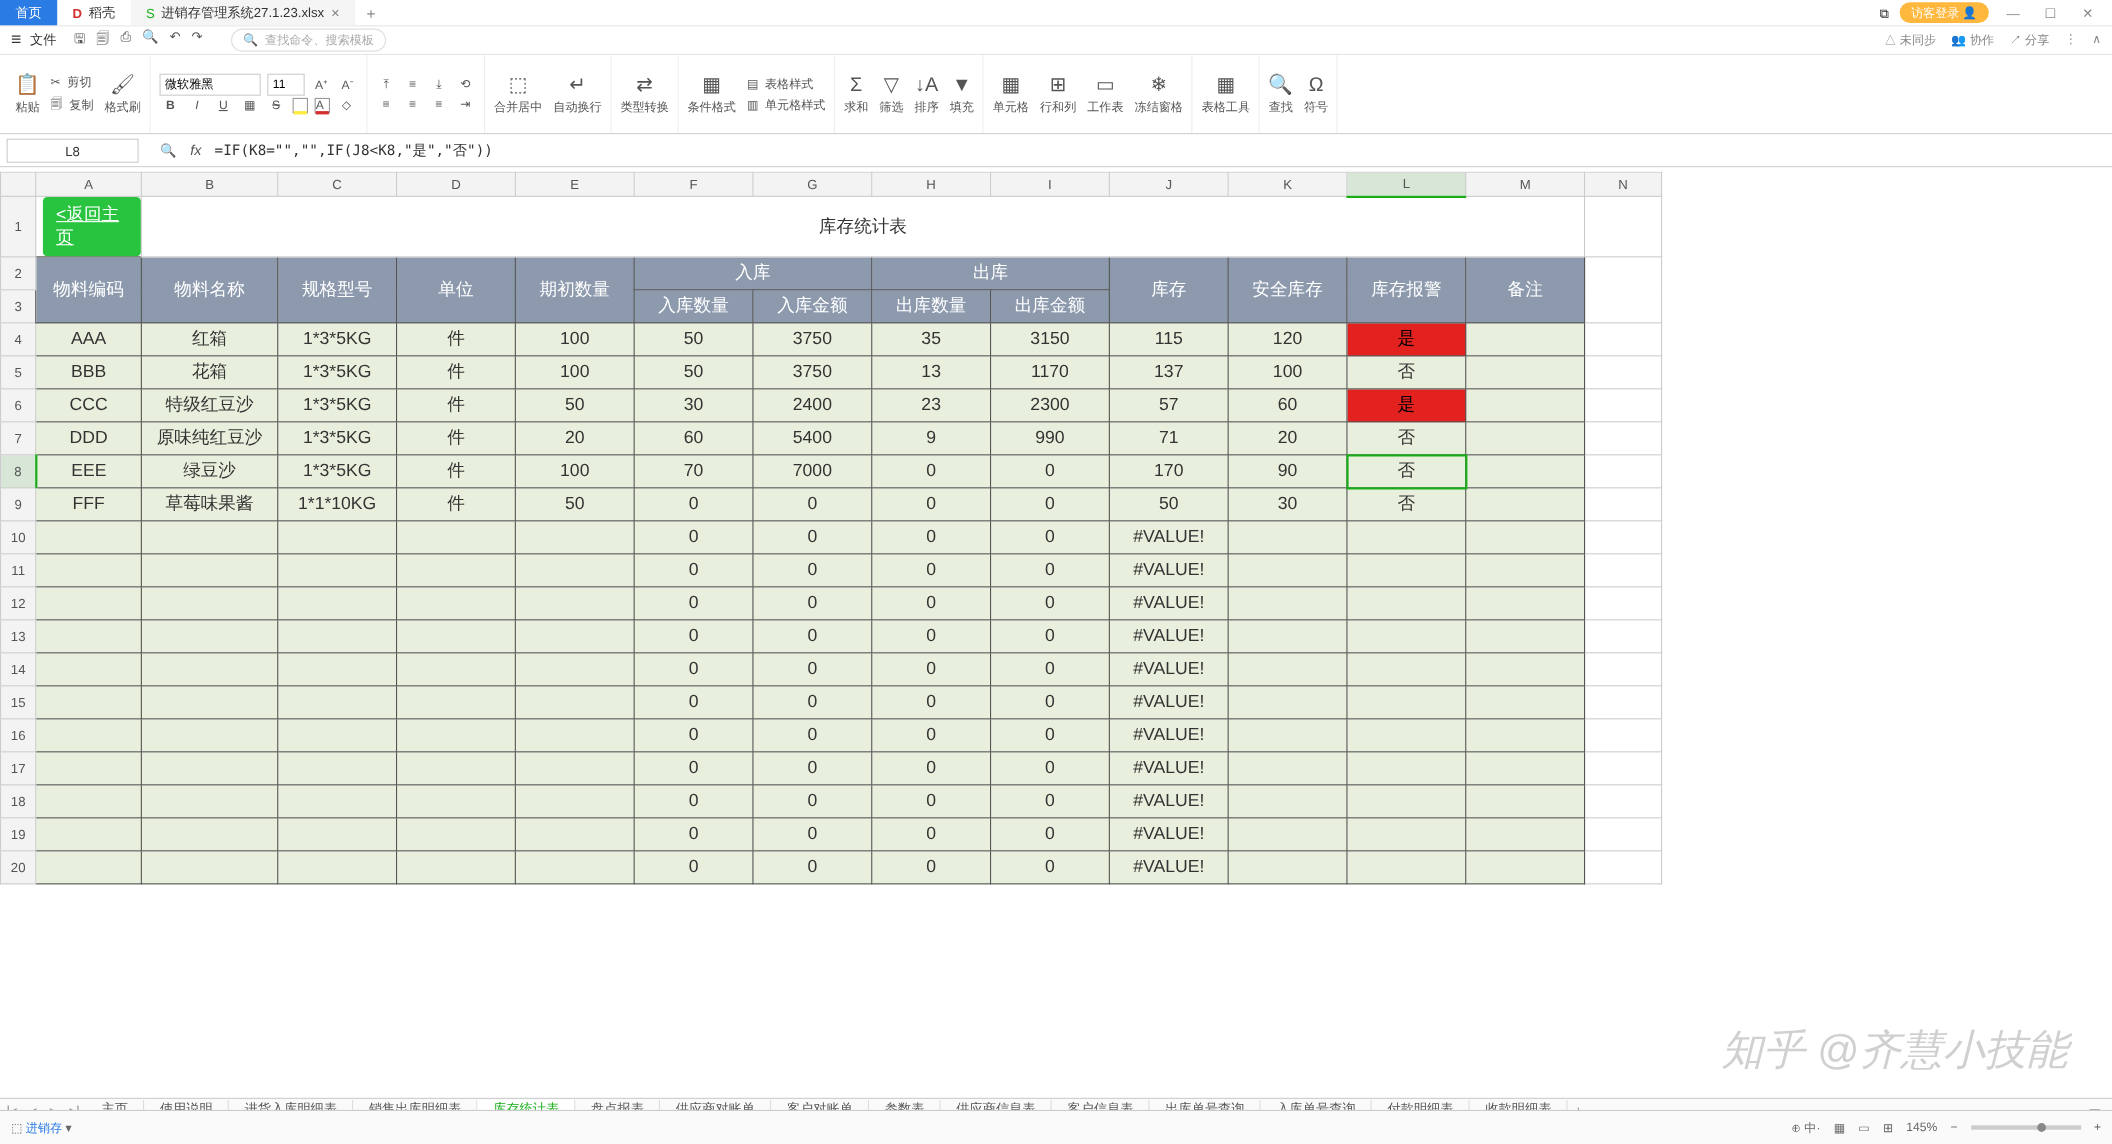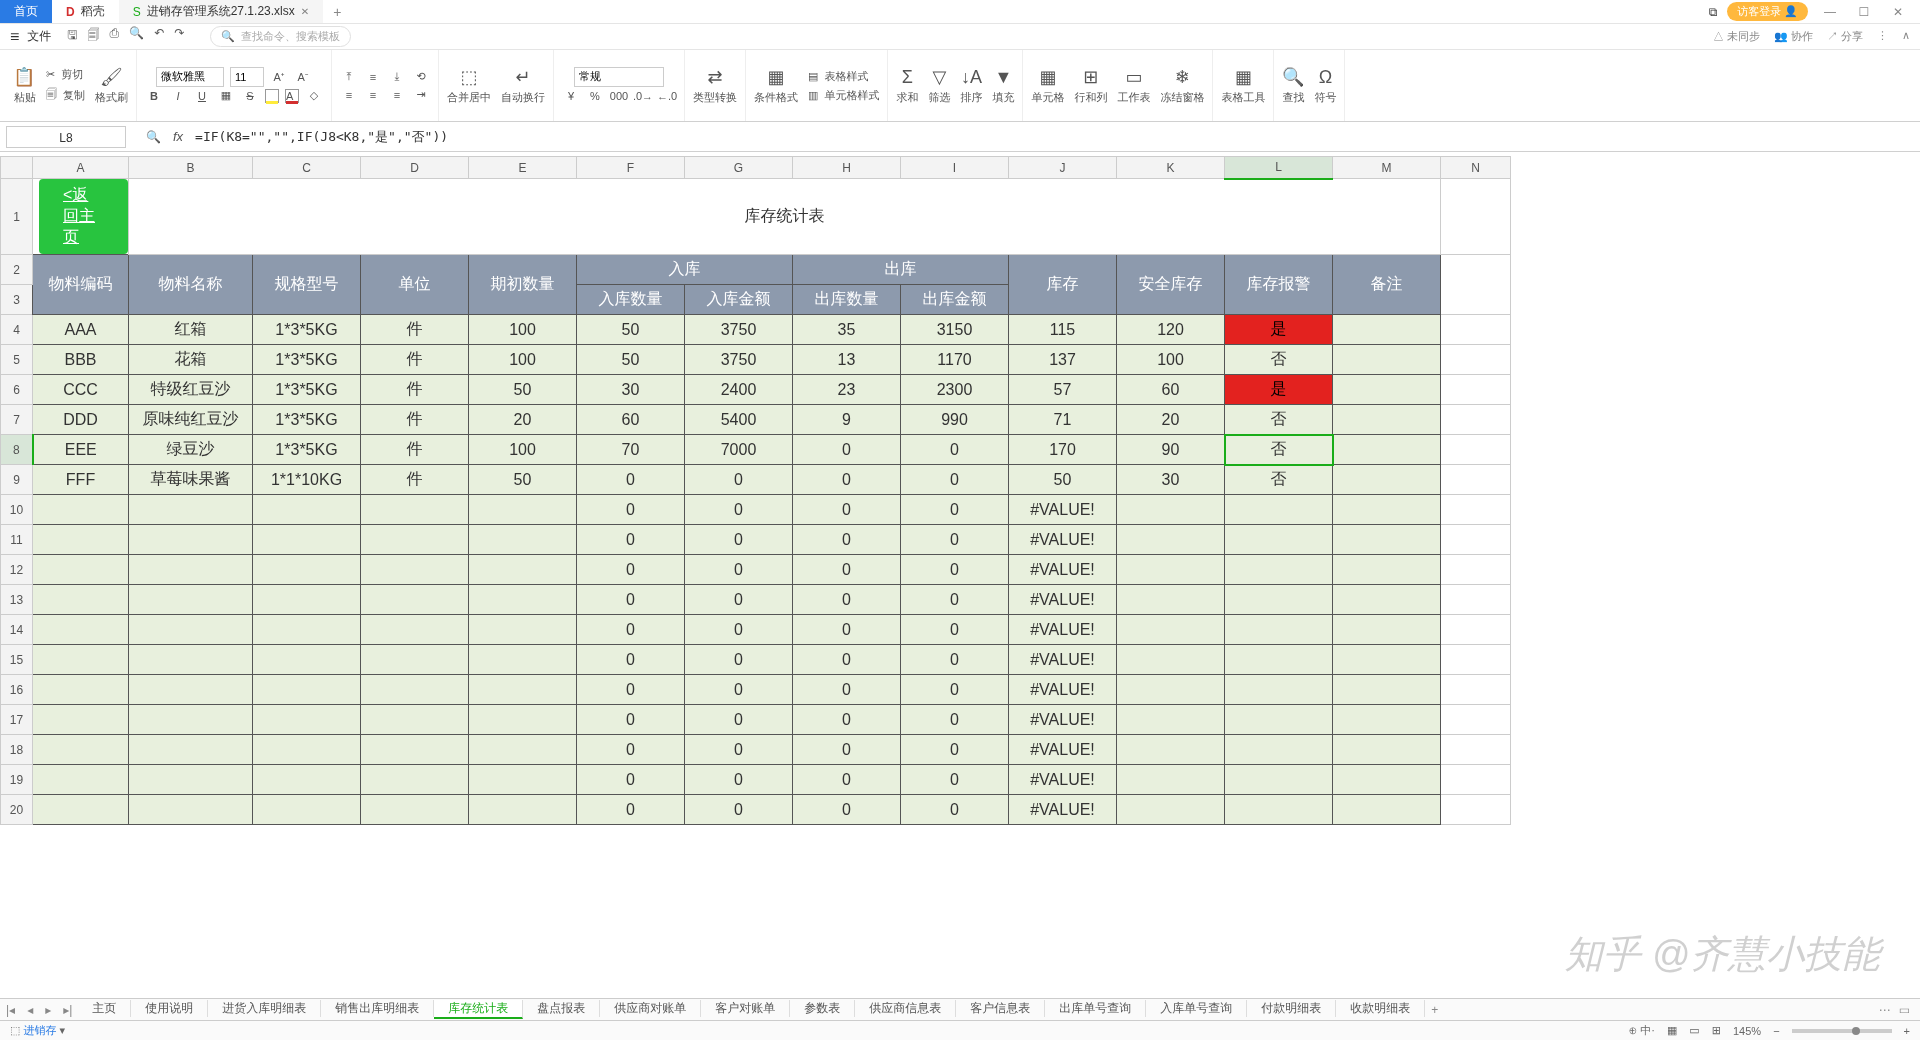--- a/index.html
+++ b/index.html
@@ -28,21 +28,21 @@
 
 
 .ribbon { height: 72px; border-bottom: 1px solid #d0d0d0; display: flex; align-items: stretch; padding: 0 6px; }
 .rgroup { display: flex; flex-direction: column; justify-content: center; align-items: center; padding: 4px 8px; border-right: 1px solid #eee; }
 .rgroup.wide { flex-direction: row; gap: 10px; }
 .rbtn-big { display: flex; flex-direction: column; align-items: center; font-size: 11px; color: #555; gap: 2px; }
 .rbtn-big .ic { width: 22px; height: 22px; display: flex; align-items: center; justify-content: center; font-size: 18px; }
 .rrow { display: flex; gap: 6px; align-items: center; font-size: 11px; color: #555; }
 .rcol { display: flex; flex-direction: column; gap: 4px; }
 .fsel { border: 1px solid #ccc; height: 20px; font-size: 11px; padding: 0 4px; background: #fff; }
-.fontname { width: 68px; }
+.fontname { width: 92px; }
 .fontsize { width: 34px; }
 .bbtn { width: 18px; height: 18px; display: inline-flex; align-items: center; justify-content: center; color: #555; }
 .underline { text-decoration: underline; }
 .strike { text-decoration: line-through; }
 .colorbox { display: inline-block; width: 14px; height: 14px; border: 1px solid #999; position: relative; }
 .colorbox::after { content: ""; position: absolute; left: 0; right: 0; bottom: -2px; height: 3px; }
 .colorbox.fill::after { background: #ffeb3b; }
 .colorbox.font::after { background: #d32f2f; }
 
 
@@ -60,31 +60,31 @@
 .sheet td { border: 1px solid #ccc; height: 30px; text-align: center; font-size: 16px; }
 .sheet td.rowhdr { background: #f3f3f3; width: 32px; color: #555; text-align: center; font-size: 12px; }
 .sheet td.rowhdr.active { background: #d8e6d8; border-right: 2px solid #1aad19; }
 .corner { background: #f3f3f3; border: 1px solid #ccc; width: 32px; }
 
 .title-cell { font-size: 26px; font-weight: 500; background: #fff; }
 .hdr { background: #8d9aad; color: #fff; font-size: 17px; border: 1px solid #555 !important; }
 .d { background: #e8f0dd; border: 1px solid #555 !important; }
 .d.warn { background: #e3221f; color: #000; }
 .selcell { outline: 2px solid #1aad19; outline-offset: -1px; background: #e8f0dd; }
-.backbtn { display: inline-block; background: #28c43f; color: #fff; padding: 6px 24px; border-radius: 4px; font-size: 16px; text-decoration: underline; }
+.backbtn { display: inline-block; background: #28c43f; color: #fff; padding: 6px 12px; border-radius: 4px; font-size: 16px; text-decoration: underline; }
 
 
 .sheettabs { position: absolute; bottom: 20px; left: 0; right: 0; height: 22px; border-top: 1px solid #ccc; display: flex; align-items: center; font-size: 12px; background: #fafafa; }
 .sheettabs .nav { padding: 0 6px; color: #888; }
 .sheettabs .stab { padding: 0 14px; height: 100%; display: flex; align-items: center; border-right: 1px solid #ddd; color: #555; cursor: pointer; }
 .sheettabs .stab.active { color: #1aad19; border-bottom: 2px solid #1aad19; background: #fff; }
 .sheettabs .right { margin-left: auto; padding-right: 10px; display:flex; gap:8px; align-items:center; color:#888; }
 
 
-.status { position: absolute; bottom: 0; left: 0; right: 0; height: 20px; border-top: 1px solid #ccc; display: flex; align-items: center; font-size: 11px; padding: 0 10px; color: #666; background: #fafafa; }
+.status { position: absolute; bottom: 0; left: 0; right: 0; height: 31px; border-top: 1px solid #ccc; display: flex; align-items: center; font-size: 11px; padding: 0 10px; color: #666; background: #fafafa; }
 .status .right { margin-left: auto; display: flex; gap: 12px; align-items: center; }
 .zoom-slider { width: 100px; height: 4px; background: #ccc; position: relative; }
 .zoom-slider::after { content: ""; position: absolute; width: 8px; height: 8px; background: #888; border-radius: 50%; top: -2px; left: 60%; }
 
 .watermark { position: absolute; right: 40px; bottom: 60px; font-size: 38px; color: rgba(120,120,120,.35); font-style: italic; pointer-events: none; }
 </style>
 </head>
 <body>
 
 <div class="titlebar">
@@ -182,32 +182,20 @@
   </div>
   <div class="rgroup wide">
     <div class="rbtn-big">
         <span class="ic">⬚</span>
         <span>合并居中</span>
       </div>
     <div class="rbtn-big">
         <span class="ic">↵</span>
         <span>自动换行</span>
       </div>
-  </div>
-  <div class="rgroup">
-    <div class="rrow">
-        <input class="fsel" style="width: 90px;" value="常规">
-      </div>
-    <div class="rrow">
-      <span class="bbtn">¥</span>
-      <span class="bbtn">%</span>
-      <span class="bbtn">000</span>
-      <span class="bbtn">.0→</span>
-      <span class="bbtn">←.0</span>
-    </div>
   </div>
   <div class="rgroup">
       <div class="rbtn-big">
         <span class="ic">⇄</span>
         <span>类型转换</span>
       </div>
     </div>
   <div class="rgroup wide">
     <div class="rbtn-big">
         <span class="ic">▦</span>

